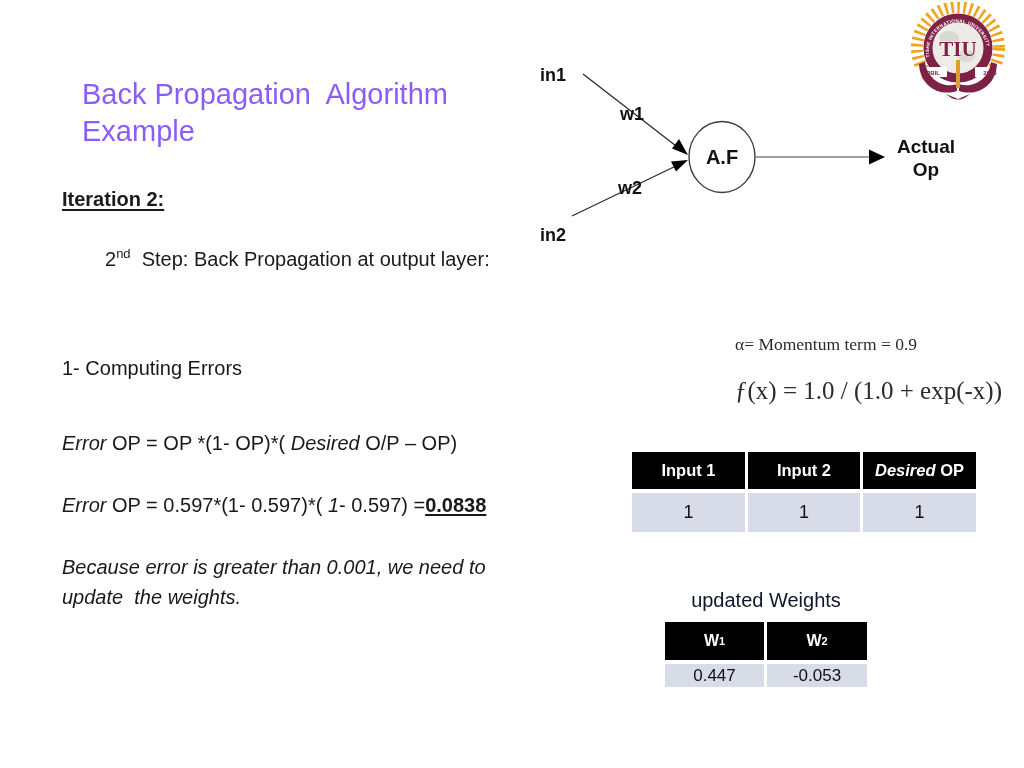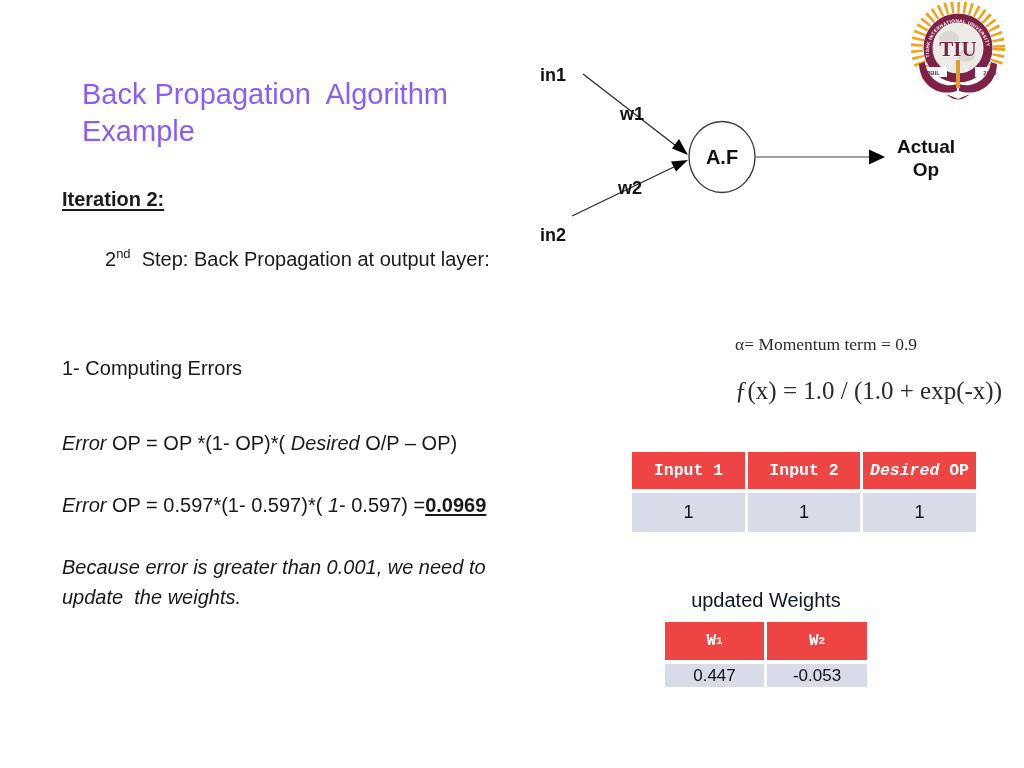--- a/index.html
+++ b/index.html
@@ -45,22 +45,22 @@
   .params .pline { font-size:17.5px; line-height:20px; }
   .params .pline2 { margin-top:10px; }
   .params .activation { margin-top:27px; font-size:25px; }
 
   
   .io-table {
     position:absolute; left:632px; top:452px; width:344px;
     display:grid; grid-template-columns:113px 112px 113px; gap:4px 3px;
   }
   .cell-head {
-    background:#ef4444; color:#ffffff; font-weight:700; font-size:16.5px;
-    height:37px; display:flex; align-items:center; justify-content:center;font-family:Liberation Mono, monospace;
+    background:#000000; color:#ffffff; font-weight:700; font-size:16.5px;
+    height:37px; display:flex; align-items:center; justify-content:center;
   }
   .cell-data {
     background:#D8DBE8; color:#111; font-size:18px;
     height:39px; display:flex; align-items:center; justify-content:center;
   }
 
   
   .uw-caption { position:absolute; left:665px; top:589px; width:202px; text-align:center; font-size:20px; color:#0f172a; }
   .w-table {
     position:absolute; left:665px; top:622px; width:202px;
@@ -126,21 +126,21 @@
 
   <div class="params">
     <div class="pline pline2">α= Momentum term = 0.9</div>
     <div class="pline activation">ƒ(x) = 1.0 / (1.0 + exp(-x))</div>
   </div>
 
   <div class="bodyline" style="top:357px;">1- Computing Errors</div>
 
   <div class="bodyline pre" style="top:432px;"><span class="it">Error</span><span> OP = OP *(1- OP)*( </span><span class="it">Desired</span><span> O/P – OP)</span></div>
 
-  <div class="bodyline pre" style="top:494px;"><span class="it">Error</span><span> OP = 0.597*(1- 0.597)*( </span><span class="it">1</span><span>- 0.597) =</span><span class="bold-ul">0.0969</span></div>
+  <div class="bodyline pre" style="top:494px;"><span class="it">Error</span><span> OP = 0.597*(1- 0.597)*( </span><span class="it">1</span><span>- 0.597) =</span><span class="bold-ul">0.0838</span></div>
 
   <div class="bodyline it pre" style="top:556px;">Because error is greater than 0.001, we need to</div>
   <div class="bodyline it pre" style="top:586px;">update  the weights.</div>
 
   <div class="io-table">
     <div class="cell-head">Input 1</div>
     <div class="cell-head">Input 2</div>
     <div class="cell-head pre"><span class="it">Desired</span><span class="pre"> OP</span></div>
     <div class="cell-data">1</div>
     <div class="cell-data">1</div>

